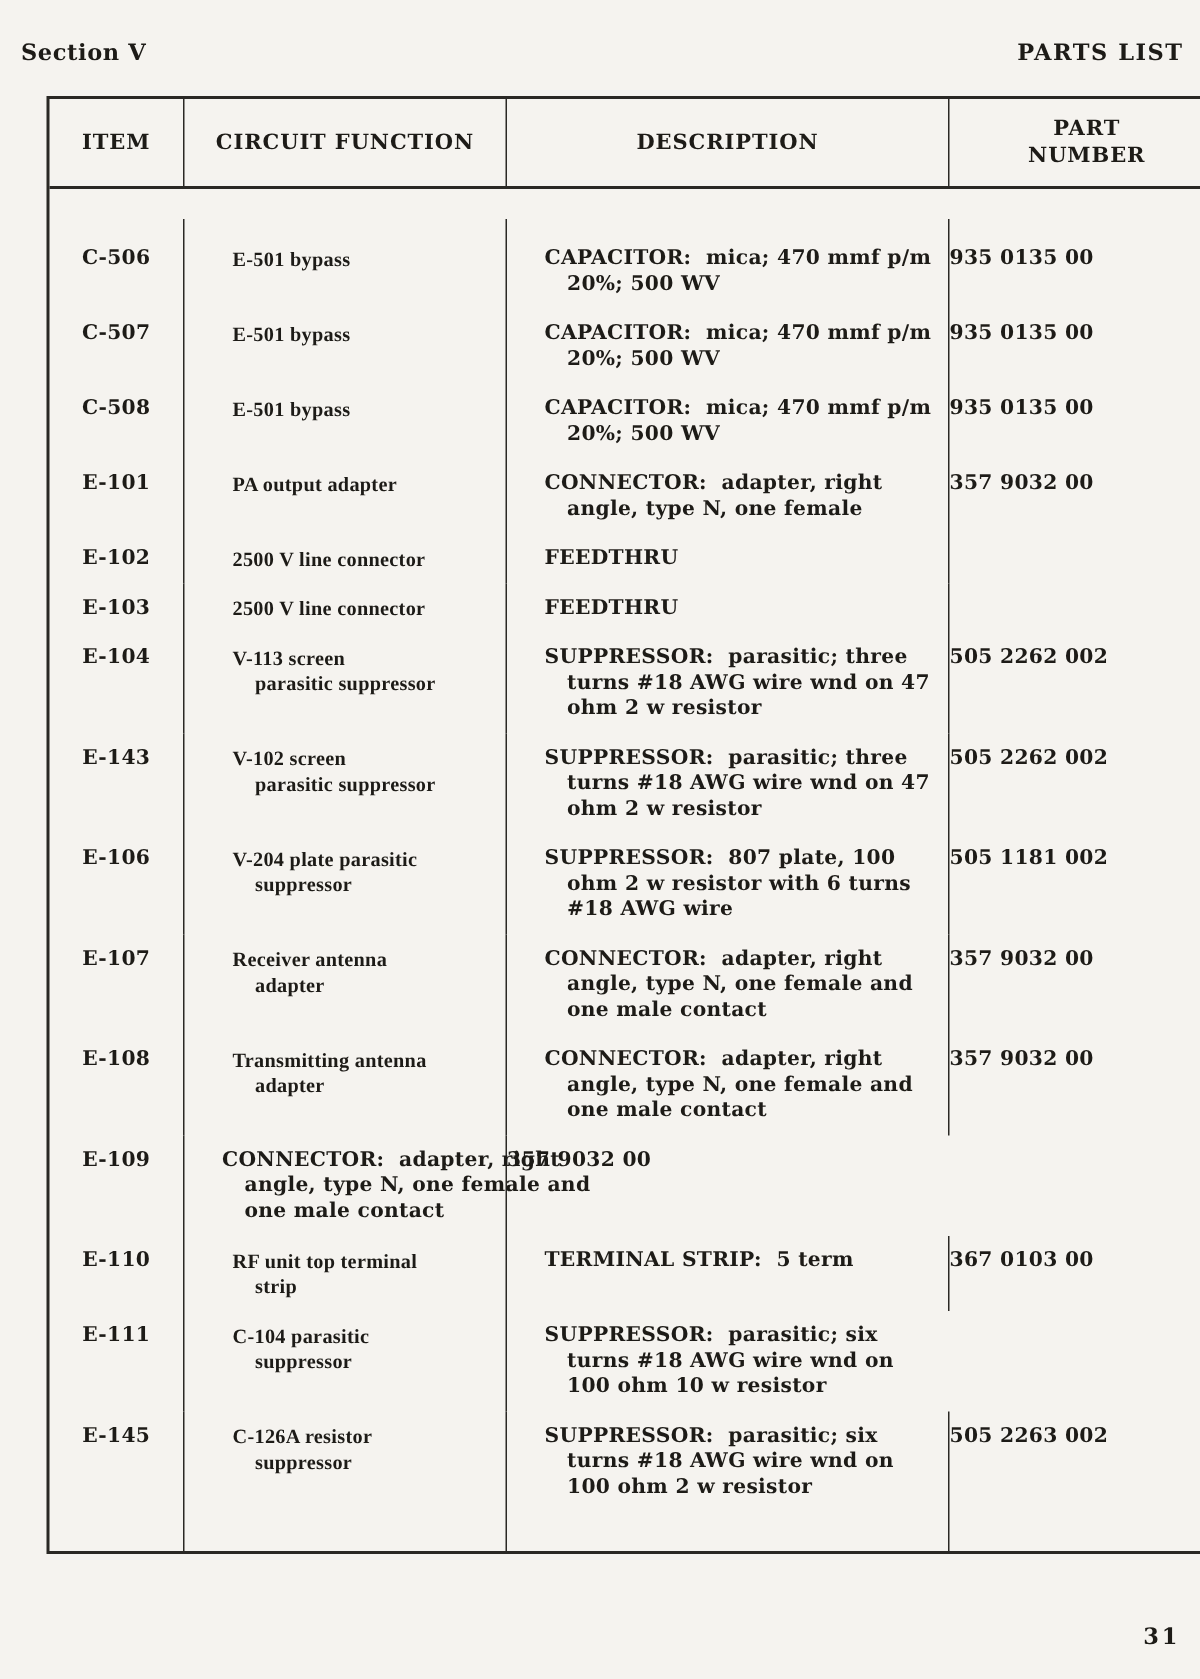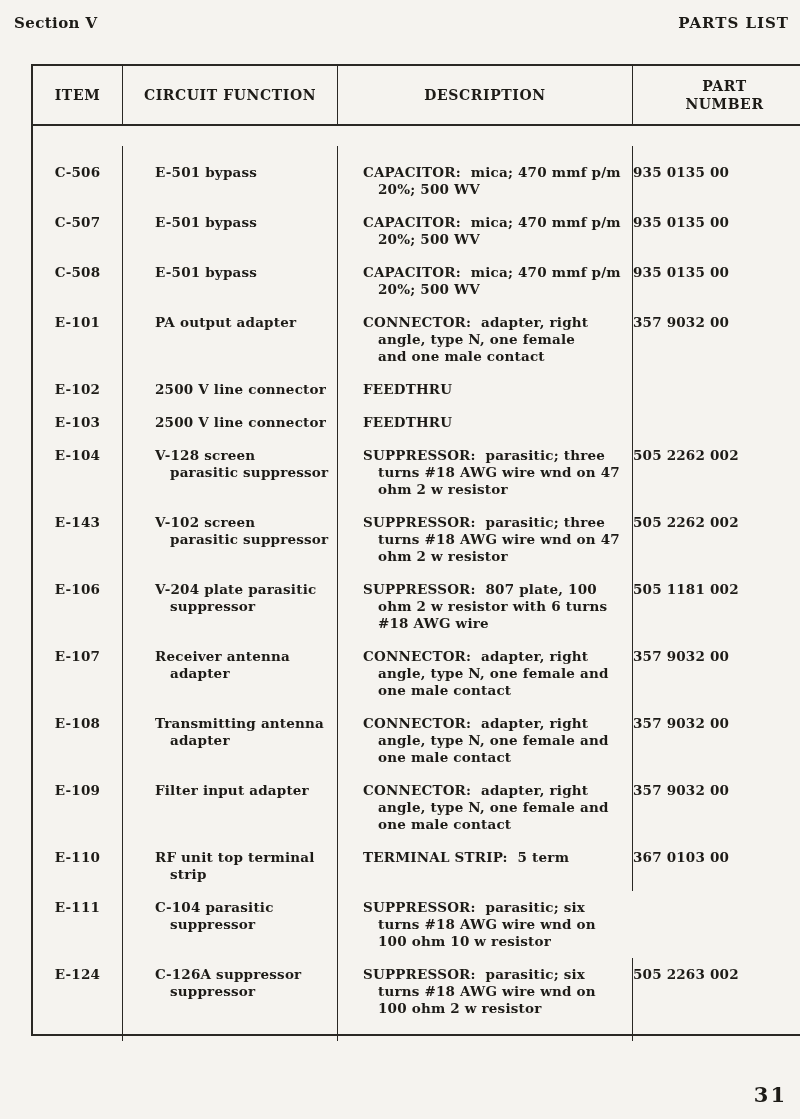--- a/index.html
+++ b/index.html
@@ -13,21 +13,21 @@
     background:var(--paper);
     color:var(--ink);
     font-family:"DejaVu Serif","Liberation Serif",serif;
     font-weight:600;
   }
   .page-header{
     position:absolute;left:14px;right:11px;top:13px;
     display:flex;justify-content:space-between;align-items:baseline;
     font-size:15px;line-height:20px;
   }
-  .section-header{letter-spacing:0.4px;}
+  .section-header{letter-spacing:0.4px;margin-top:12px;}
   .page-title{font-weight:bold;letter-spacing:1px;}
   .parts-table{
     position:absolute;left:31px;top:64px;width:787px;height:972px;
     box-sizing:border-box;border:2px solid var(--border);
     display:flex;flex-direction:column;
     background:transparent;
   }
   .thead{
     height:58px;flex:0 0 58px;border-bottom:2px solid var(--border);
     display:grid;grid-template-columns:90px 215px 295px 1fr;
@@ -49,28 +49,28 @@
     flex:0 0 auto;
   }
   .trow.filler{flex:1 1 auto;}
   .cell{
     box-sizing:border-box;border-right:1.5px solid var(--border);
     padding-top:8px;padding-bottom:8px;line-height:17px;
   }
   .trow:first-child .cell{padding-top:18px;}
   .cell:last-child{border-right:none;}
   .c-item{text-align:center;letter-spacing:0.3px;}
-  .c-func{padding-left:32px;padding-right:4px;}
+  .c-func{padding-left:32px;padding-right:4px;font-family:Liberation Serif, serif;}
   .c-desc{padding-left:25px;padding-right:4px;}
   .c-part{text-align:left;letter-spacing:0.3px;}
   .line{white-space:pre;letter-spacing:0.2px;}
   .line.cont{padding-left:15px;}
   .page-number{
     position:absolute;right:13px;top:1082px;
-    font-size:21px;font-weight:bold;letter-spacing:2px;
+    font-size:15px;font-weight:bold;letter-spacing:2px;
   }
 </style>
 </head>
 <body>
 
 <div class="page-header">
   <span class="section-header">Section V</span>
   <span class="page-title">PARTS LIST</span>
 </div>
 
@@ -133,21 +133,20 @@
       <div class="trow">
         <div class="cell c-item">
           <div class="line">E-101</div>
         </div>
         <div class="cell c-func">
           <div class="line">PA output adapter</div>
         </div>
         <div class="cell c-desc">
           <div class="line">CONNECTOR:  adapter, right</div>
           <div class="line cont">angle, type N, one female</div>
-          <div class="line cont">and one male contact</div>
         </div>
         <div class="cell c-part">
           <div class="line">357 9032 00</div>
         </div>
       </div>
       <div class="trow">
         <div class="cell c-item">
           <div class="line">E-102</div>
         </div>
         <div class="cell c-func">
@@ -168,21 +167,21 @@
         <div class="cell c-desc">
           <div class="line">FEEDTHRU</div>
         </div>
         <div class="cell c-part"></div>
       </div>
       <div class="trow">
         <div class="cell c-item">
           <div class="line">E-104</div>
         </div>
         <div class="cell c-func">
-          <div class="line">V-128 screen</div>
+          <div class="line">V-113 screen</div>
           <div class="line cont">parasitic suppressor</div>
         </div>
         <div class="cell c-desc">
           <div class="line">SUPPRESSOR:  parasitic; three</div>
           <div class="line cont">turns #18 AWG wire wnd on 47</div>
           <div class="line cont">ohm 2 w resistor</div>
         </div>
         <div class="cell c-part">
           <div class="line">505 2262 002</div>
         </div>
@@ -252,23 +251,20 @@
           <div class="line cont">one male contact</div>
         </div>
         <div class="cell c-part">
           <div class="line">357 9032 00</div>
         </div>
       </div>
       <div class="trow">
         <div class="cell c-item">
           <div class="line">E-109</div>
         </div>
-        <div class="cell c-func">
-          <div class="line">Filter input adapter</div>
-        </div>
         <div class="cell c-desc">
           <div class="line">CONNECTOR:  adapter, right</div>
           <div class="line cont">angle, type N, one female and</div>
           <div class="line cont">one male contact</div>
         </div>
         <div class="cell c-part">
           <div class="line">357 9032 00</div>
         </div>
       </div>
       <div class="trow">
@@ -295,24 +291,24 @@
           <div class="line cont">suppressor</div>
         </div>
         <div class="cell c-desc">
           <div class="line">SUPPRESSOR:  parasitic; six</div>
           <div class="line cont">turns #18 AWG wire wnd on</div>
           <div class="line cont">100 ohm 10 w resistor</div>
         </div>
       </div>
       <div class="trow">
         <div class="cell c-item">
-          <div class="line">E-124</div>
-        </div>
-        <div class="cell c-func">
-          <div class="line">C-126A suppressor</div>
+          <div class="line">E-145</div>
+        </div>
+        <div class="cell c-func">
+          <div class="line">C-126A resistor</div>
           <div class="line cont">suppressor</div>
         </div>
         <div class="cell c-desc">
           <div class="line">SUPPRESSOR:  parasitic; six</div>
           <div class="line cont">turns #18 AWG wire wnd on</div>
           <div class="line cont">100 ohm 2 w resistor</div>
         </div>
         <div class="cell c-part">
           <div class="line">505 2263 002</div>
         </div>

